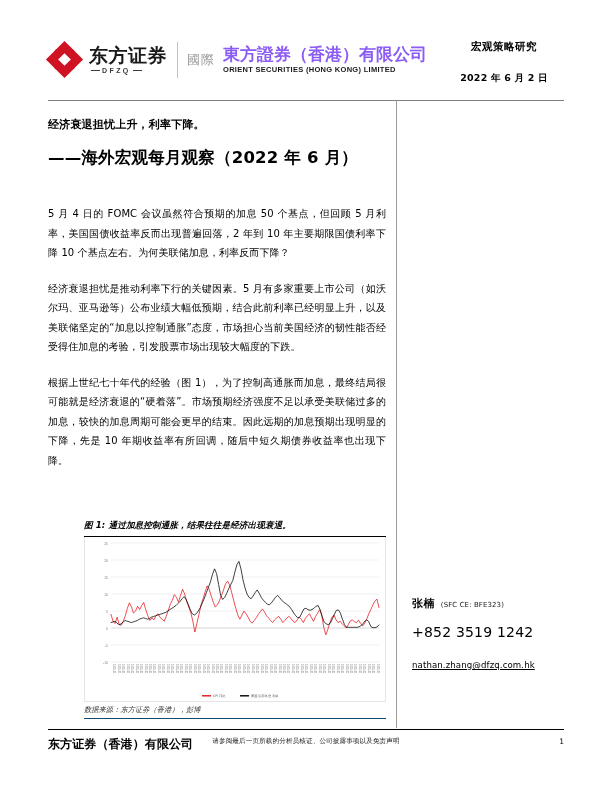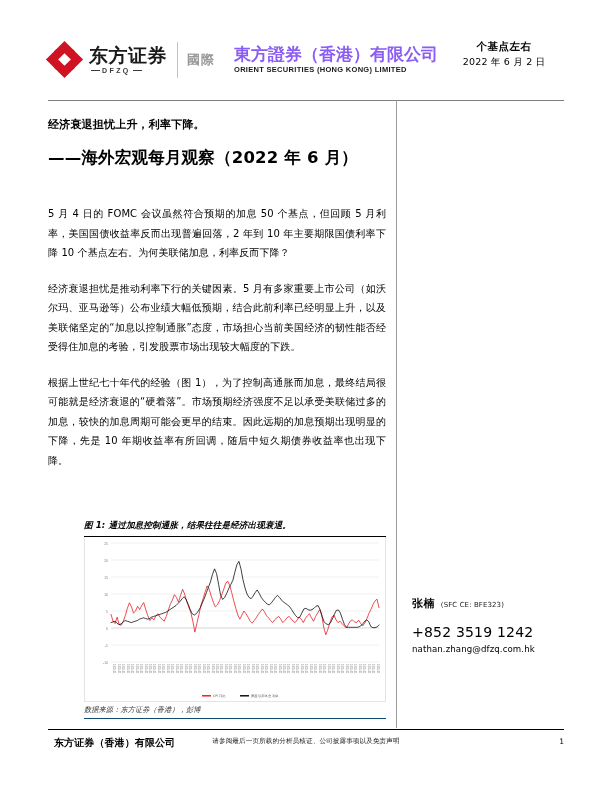--- a/index.html
+++ b/index.html
@@ -110,24 +110,24 @@
   }
   .logo-sep {
     width: 1px;
     height: 36px;
     background: #c9c2b4;
     margin: 0 9px 0 10px;
   }
   .intl-badge {
     font-family: "DejaVu Sans", "Liberation Sans", sans-serif;
     font-size: 13px;
-    font-weight: 700;
+    font-weight: 400;
     color: #9a9a9a;
     letter-spacing: 1px;
-    margin-right: 19px;
+    margin-right: 8px;
   }
   .hk-wrap {
     display: flex;
     flex-direction: column;
     justify-content: center;
     line-height: 1;
   }
   .hk-cn {
     font-family: "DejaVu Sans", "Liberation Sans", sans-serif;
     font-size: 17px;
@@ -155,23 +155,23 @@
     font-family: "DejaVu Sans", "Liberation Sans", sans-serif;
   }
   .hr-title {
     font-size: 10.5px;
     font-weight: 700;
     color: #000;
     letter-spacing: 0.5px;
   }
   .hr-date {
     font-size: 9.5px;
-    font-weight: 400;
-    color: #000;
-    margin-top: 2px;
+    font-weight: 700;
+    color: #000;
+    margin-top: 18px;
     letter-spacing: 0.2px;
   }
 
   .header-rule {
     position: absolute;
     left: 48px;
     top: 100px;
     width: 516px;
     height: 1px;
     background: #7f7f7f;
@@ -295,22 +295,23 @@
   }
   .an-phone {
     font-size: 14px;
     color: #000;
     margin-top: 13px;
     letter-spacing: 0.2px;
   }
   .an-email {
     font-size: 8.6px;
     color: #000;
-    margin-top: 4px;
-    letter-spacing: 0.1px;
+    margin-top: 20px;
+    letter-spacing: 0.1px;
+    text-decoration: underline;
   }
 
   
   .footer-rule {
     position: absolute;
     left: 48px;
     top: 729px;
     width: 516px;
     height: 1px;
     background: #000;
@@ -318,23 +319,23 @@
   .footer {
     position: absolute;
     left: 48px;
     top: 736px;
     width: 516px;
     height: 16px;
     font-family: "DejaVu Sans", "Liberation Sans", sans-serif;
   }
   .ft-left {
     position: absolute;
-    left: 6px;
+    left: 0;
     top: 0;
-    font-size: 10px;
+    font-size: 12px;
     font-weight: 700;
     color: #000;
     letter-spacing: 0.1px;
   }
   .ft-center {
     position: absolute;
     left: 0;
     right: 0;
     top: 1px;
     text-align: center;
@@ -381,21 +382,21 @@
       <div class="intl-badge">國際</div>
 
       <div class="hk-wrap">
         <div class="hk-cn">東方證券（香港）有限公司</div>
         <div class="hk-en">ORIENT SECURITIES (HONG KONG) LIMITED</div>
       </div>
 
     </div>
 
     <div class="header-right">
-      <div class="hr-title">个基点左右</div>
+      <div class="hr-title">宏观策略研究</div>
       <div class="hr-date">2022 年 6 月 2 日</div>
     </div>
 
   </div>
 
   <div class="header-rule"></div>
   <div class="v-divider"></div>
 
   <div class="main">
 

